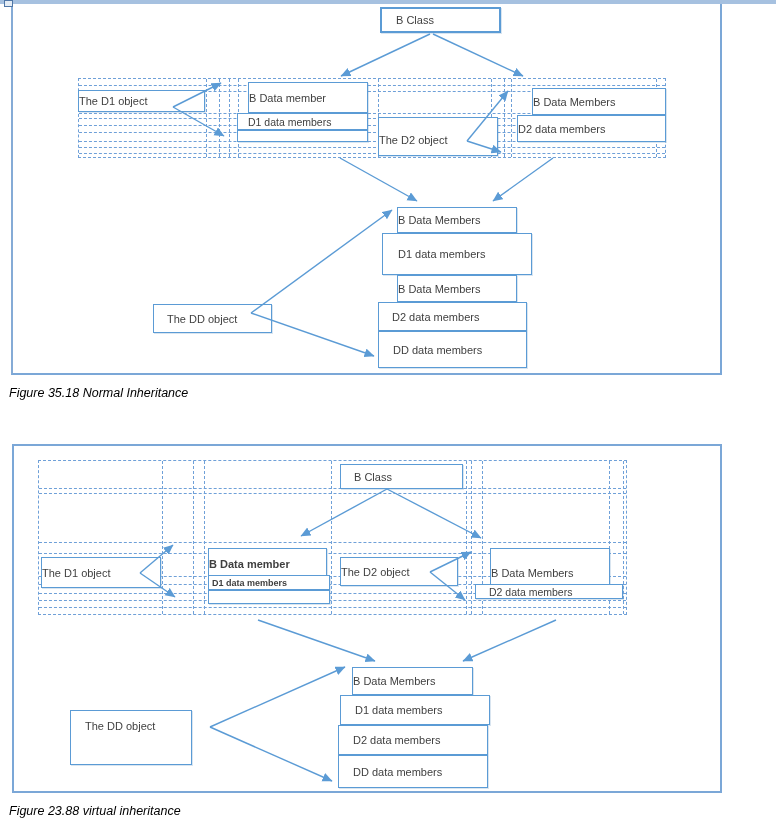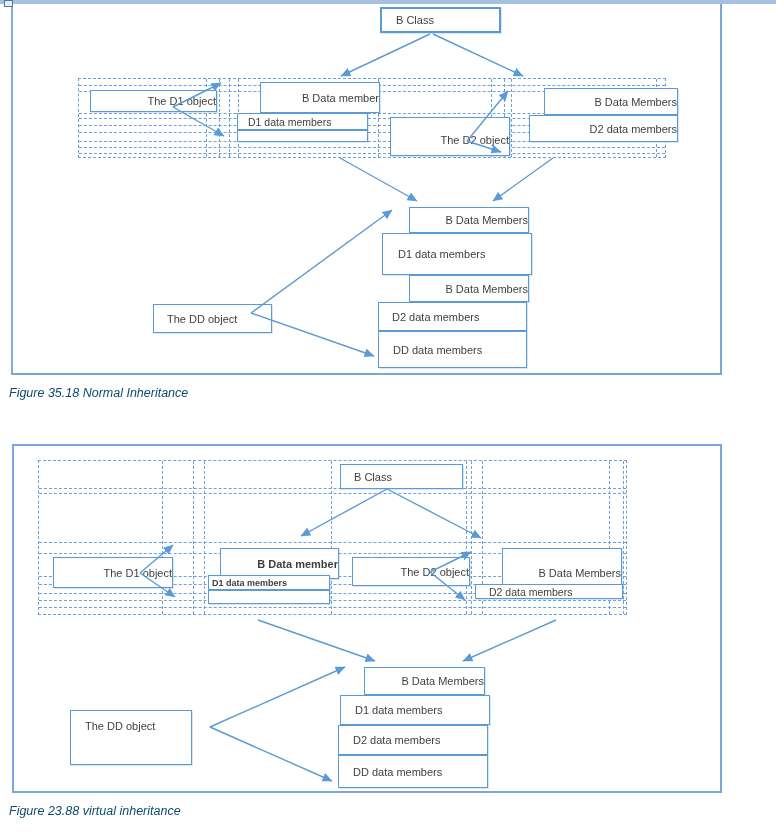--- a/index.html
+++ b/index.html
@@ -5,27 +5,27 @@
   html,body{margin:0;padding:0;}
   body{
     width:776px;height:833px;position:relative;background:#ffffff;
     font-family:"Liberation Sans",sans-serif;color:#3f3f3f;overflow:hidden;
   }
   .box{
     position:absolute;background:#fff;border:1px solid #5b9bd5;
     font-size:11px;display:flex;align-items:center;box-sizing:border-box;
     box-shadow:1px 1px 0 rgba(120,160,200,0.28);z-index:2;white-space:nowrap;
   }
-  .center{justify-content:flex-end;margin-left:12px;}
+  .center{justify-content:flex-start;}
   .thick{border-width:2px;}
   .band{position:absolute;border:1px dashed #6fa0d8;box-sizing:border-box;z-index:1;background:transparent;}
   .hline{position:absolute;left:0;right:0;height:0;border-top:1px dashed #6fa0d8;}
   .vline{position:absolute;top:0;bottom:0;width:0;border-left:1px dashed #6fa0d8;}
   .container{position:absolute;box-sizing:border-box;z-index:0;}
-  .caption{position:absolute;font-style:italic;font-size:12.5px;color:#0c4a6e;z-index:2;}
+  .caption{position:absolute;font-style:italic;font-size:12.5px;color:#000000;z-index:2;}
   svg.arrows{position:absolute;left:0;top:0;z-index:3;pointer-events:none;}
   .topbar{position:absolute;left:0;top:0;width:776px;height:4px;background:#a6c1e0;z-index:4;}
   .handle{position:absolute;left:4px;top:0;width:9px;height:7px;background:#e4ecf5;border:1px solid #4f76a6;box-sizing:border-box;z-index:5;}
 </style>
 </head>
 <body>
 
 <div class="topbar"></div>
 <div class="handle"></div>
 

